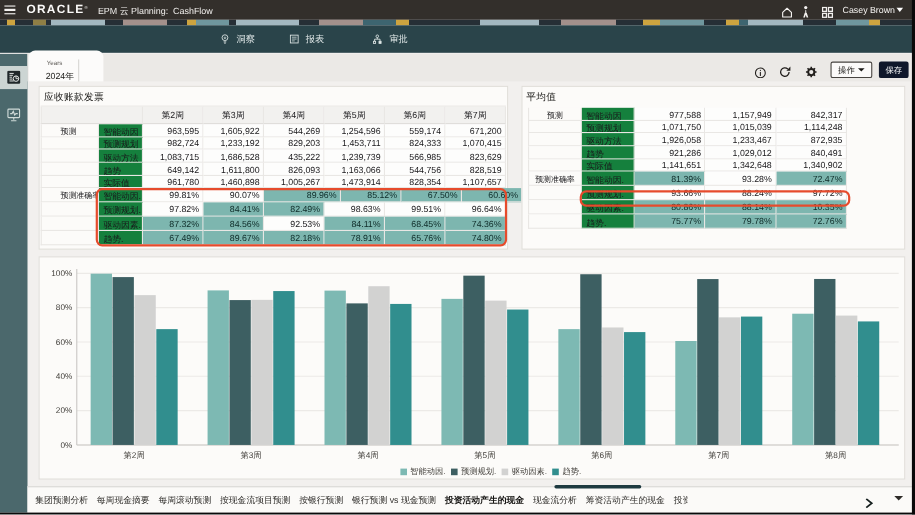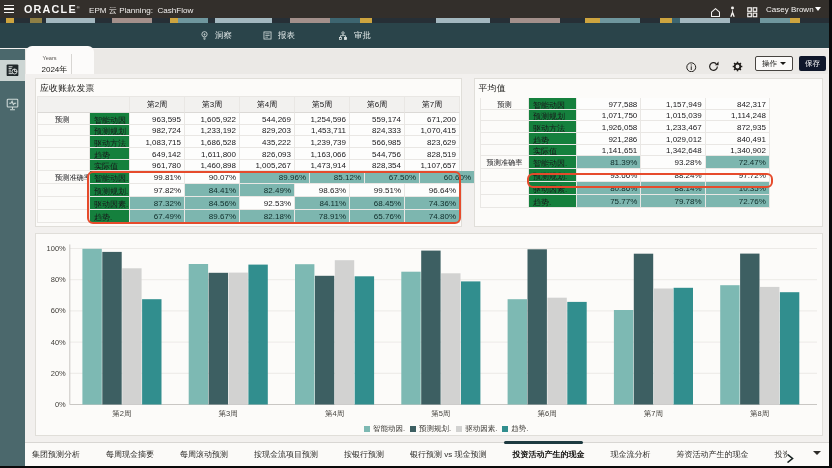--- a/index.html
+++ b/index.html
@@ -50,21 +50,21 @@
 .thead{border-top:1px solid #e9e7e4}
 .tg{padding:2px 2px 0 17px;background:#fcfbf9;font-size:7.2px}
 #panelR .tg{text-align:center;padding-left:2px}
 .tl{padding:1.5px 2px 0 4px;background:#15803d}
 .tv{text-align:right;padding:1.5px 3px 0 2px;background:#fdfdfc}
 .tv.teal{background:#7db6af;color:#0e2b28}
 
 .redbox{position:absolute;border:2px solid #e64b2c;border-radius:6px}
 
 #bottombar{position:absolute;left:25px;top:441.5px;width:807px;height:24px;background:#fbfaf8;border-top:1px solid #d8d6d3;display:flex;align-items:center}
-.btab{flex:none;font-size:8px;color:#2e2c29;margin-left:26px;white-space:nowrap}
+.btab{flex:none;font-size:8px;color:#2e2c29;margin-left:8px;white-space:nowrap}
 .btab:first-child{margin-left:7px}
 .btab.active{font-weight:700;color:#100f0d}
 .btab.trunc{width:13px;overflow:hidden}
 #bchev{position:absolute;left:786px;top:449px}
 #bcaret{position:absolute;left:812.5px;top:451px;width:0;height:0;border-left:4px solid transparent;border-right:4px solid transparent;border-top:4.6px solid #2e2c29}
 #activepill{position:absolute;left:504px;top:441px;width:79px;height:3.2px;border-radius:2px;background:#1d3a40}
 #blackbottom{position:absolute;left:0;top:465.5px;width:832px;height:2.5px;background:#0a0a0a}
 #blackright{position:absolute;left:828.5px;top:0;width:3.5px;height:468px;background:#0a0a0a}
 </style></head>
 <body>

